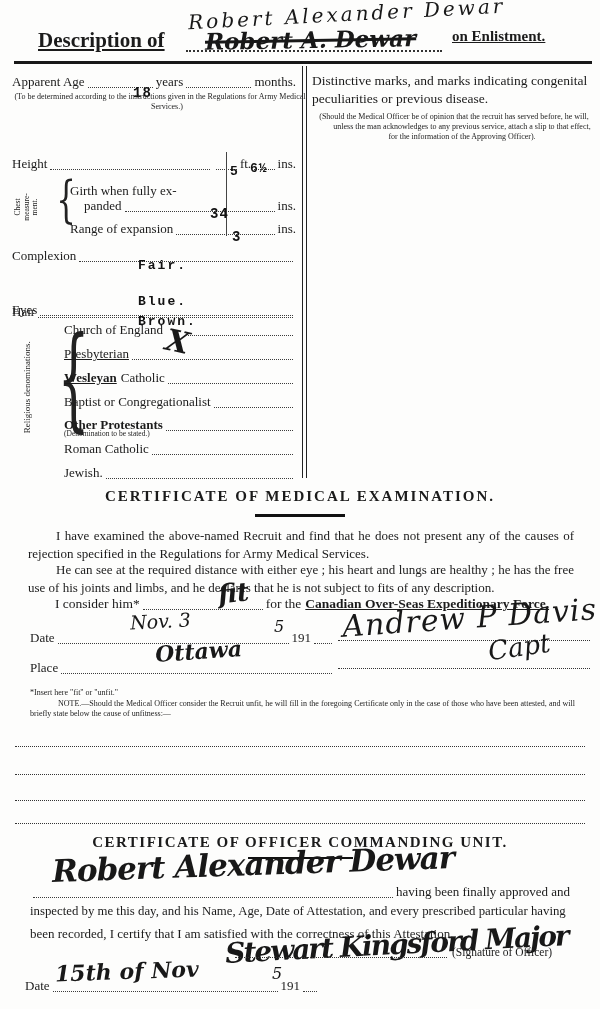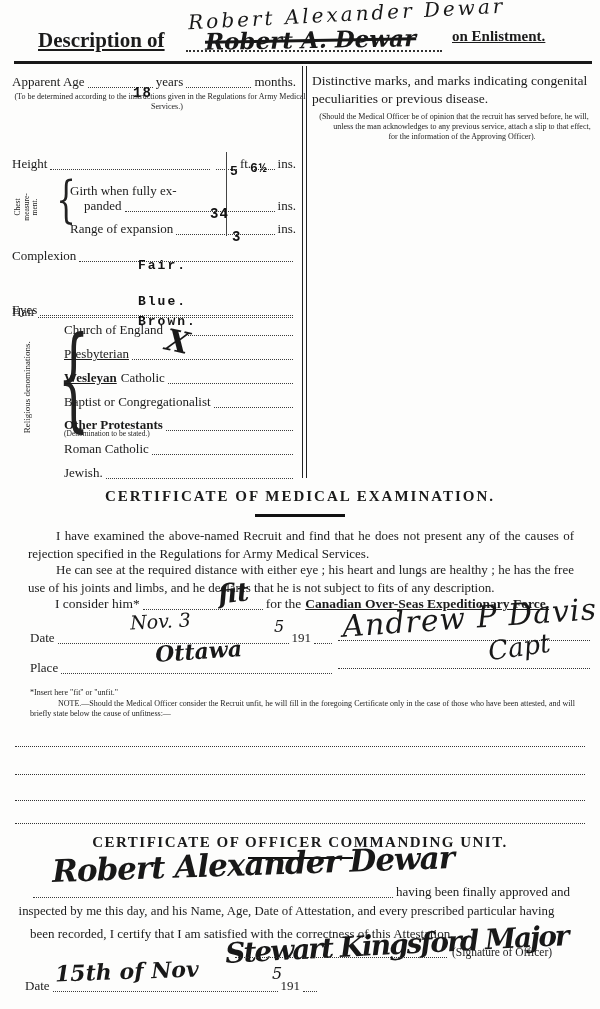--- a/index.html
+++ b/index.html
@@ -172,21 +172,21 @@
 
   <div class="heading" style="top:834px; font-size:15px; letter-spacing:1.5px;">CERTIFICATE OF OFFICER COMMANDING UNIT.</div>
   <div class="abs" style="left:248px; top:857px; width:105px; height:2px; background:#111;"></div>
 
   <div class="row" style="left:30px; top:884px; width:540px;">
     <span class="dots"></span>
     <span>having been finally approved and</span>
   </div>
   <span class="hw" style="left:52px; top:846px; font-size:31px; transform:rotate(-2deg); letter-spacing:-1px; font-weight:bold;">Robert Alexander Dewar</span>
 
-  <div class="abs" style="left:14px; top:904px; width:545px; font-size:12.8px; white-space:nowrap;text-align:center;">inspected by me this day, and his Name, Age, Date of Attestation, and every prescribed particular having</div>
+  <div class="abs" style="left:30px; top:904px; width:545px; font-size:12.8px; white-space:nowrap;">inspected by me this day, and his Name, Age, Date of Attestation, and every prescribed particular having</div>
   <div class="abs" style="left:30px; top:926px; width:545px; font-size:13px;">been recorded, I certify that I am satisfied with the correctness of this Attestation.</div>
 
   <span class="hw" style="left:225px; top:928px; font-size:28px; transform:rotate(-3deg); letter-spacing:-2px; font-weight:bold;">Stewart Kingsford Major</span>
   <div class="abs" style="left:235px; top:957px; width:212px; border-bottom:1.5px dotted #333;"></div>
   <div class="abs" style="left:452px; top:946px; font-size:11.5px;">(Signature of Officer)</div>
 
   <div class="row" style="left:25px; top:978px; width:295px;">
     <span>Date</span>
     <span class="dots"></span>
     <span>191</span>

